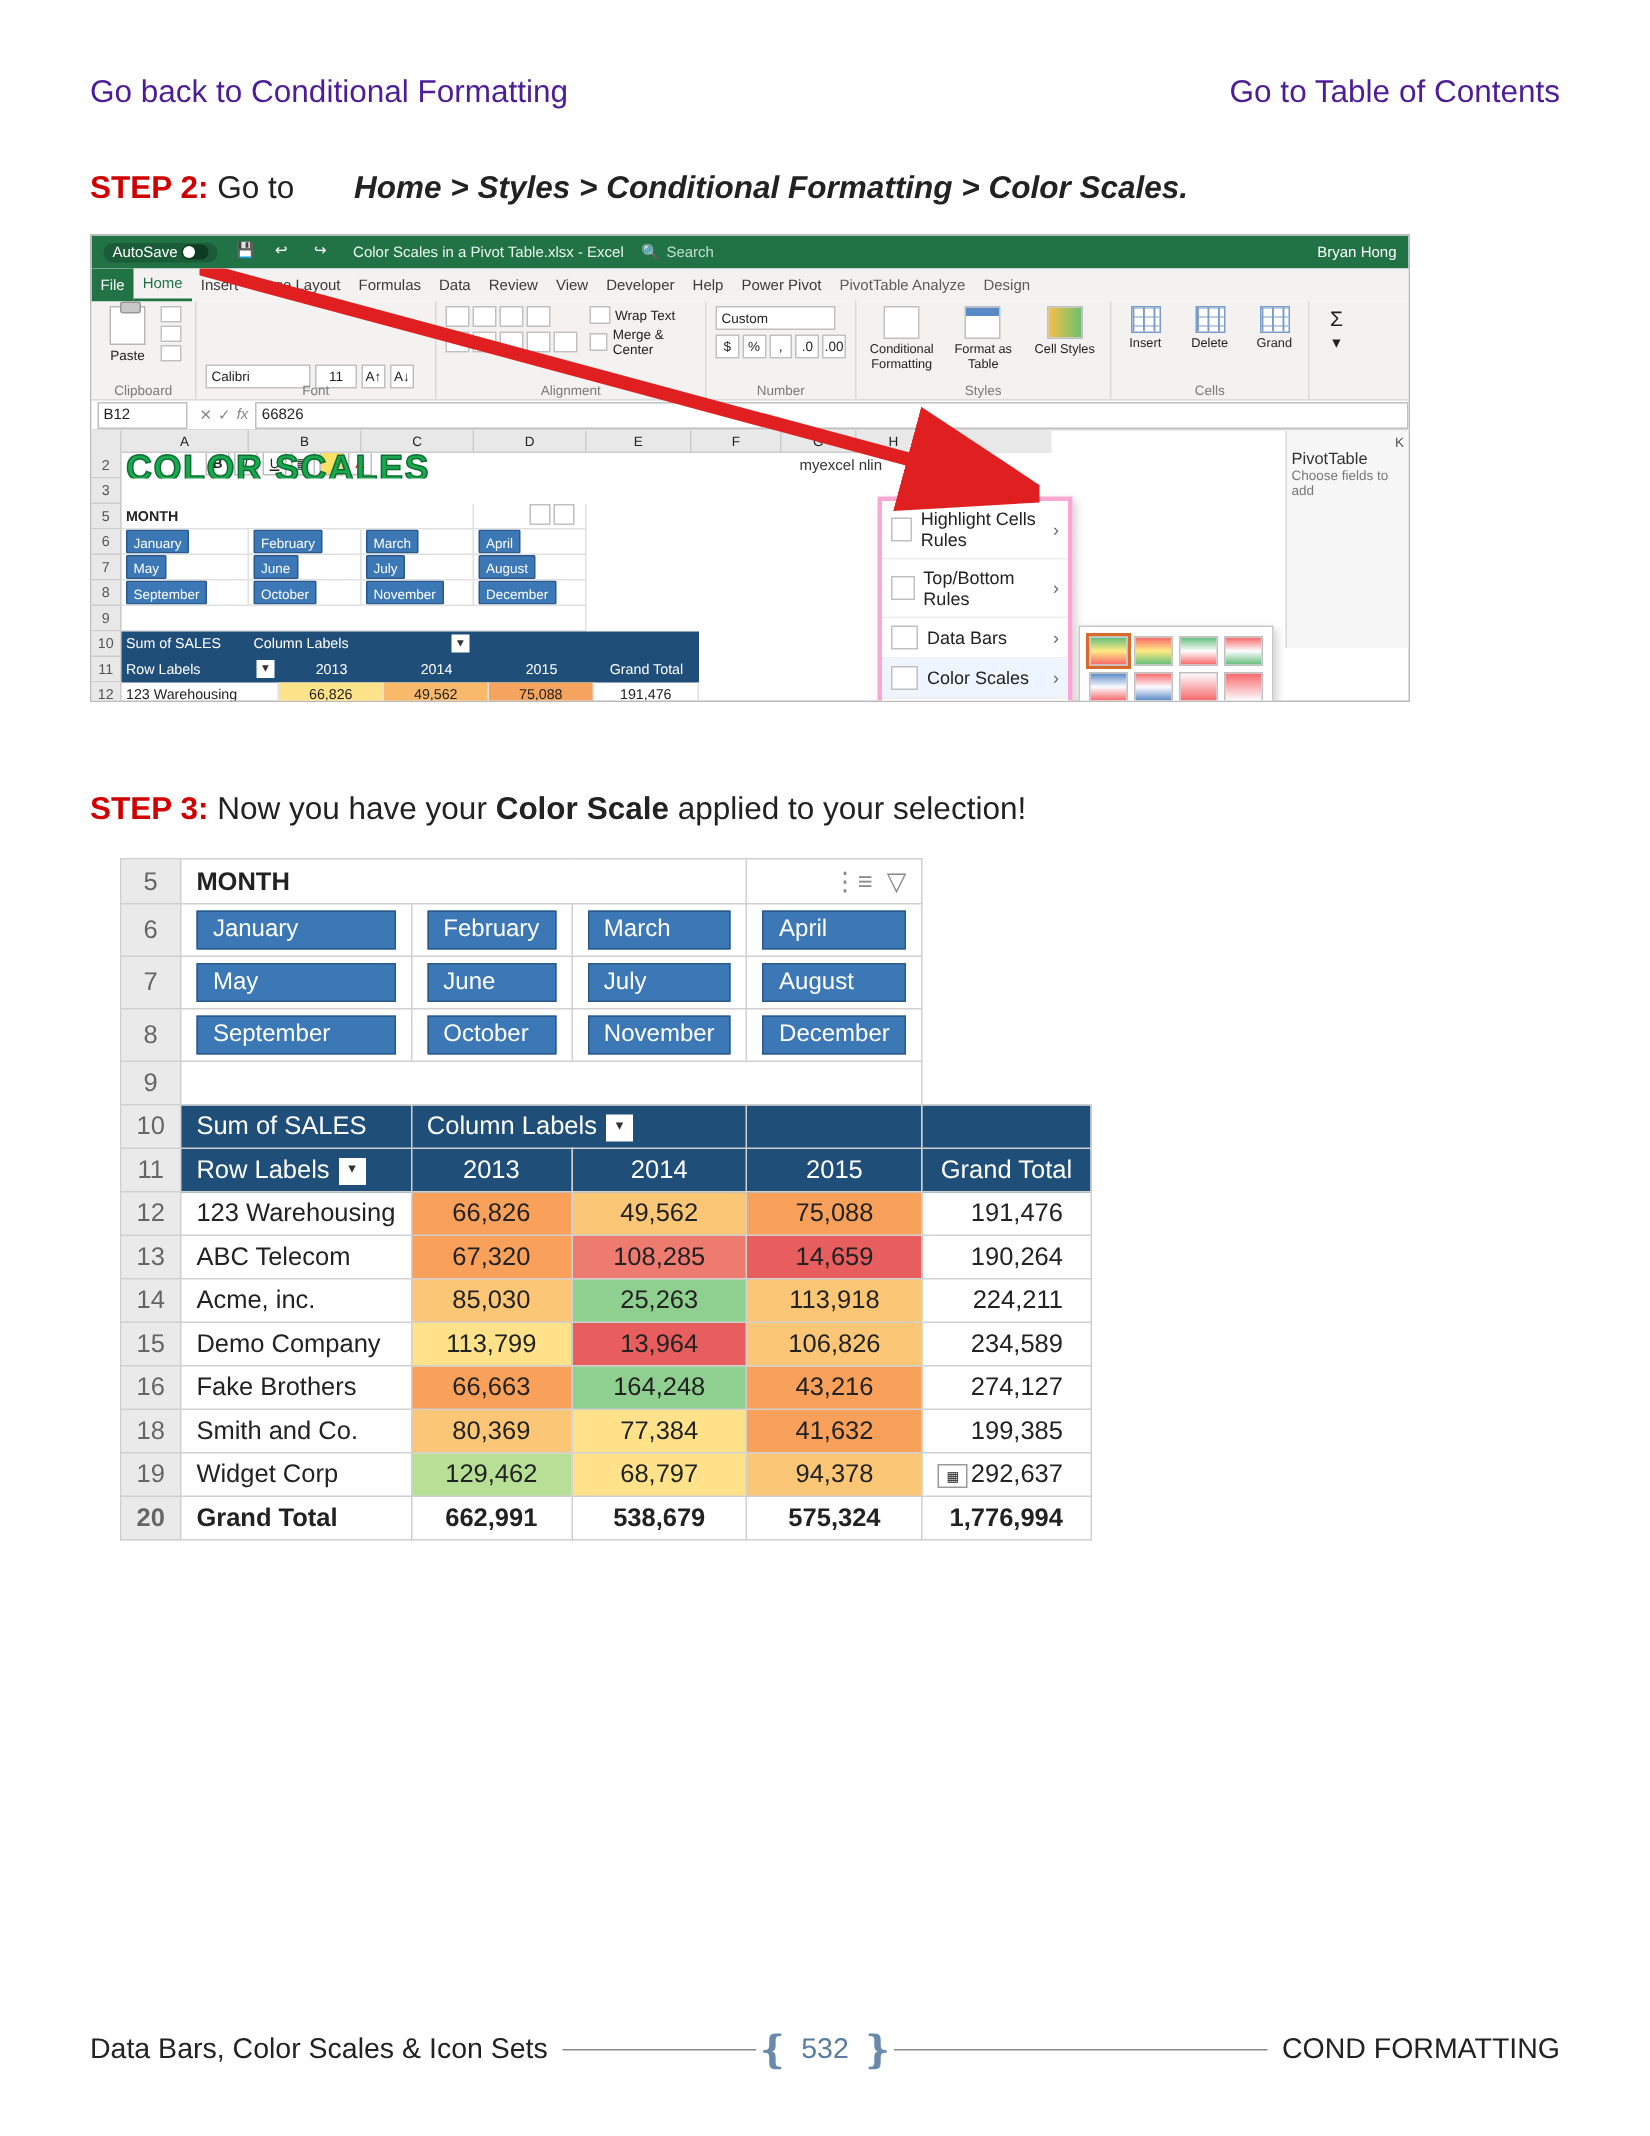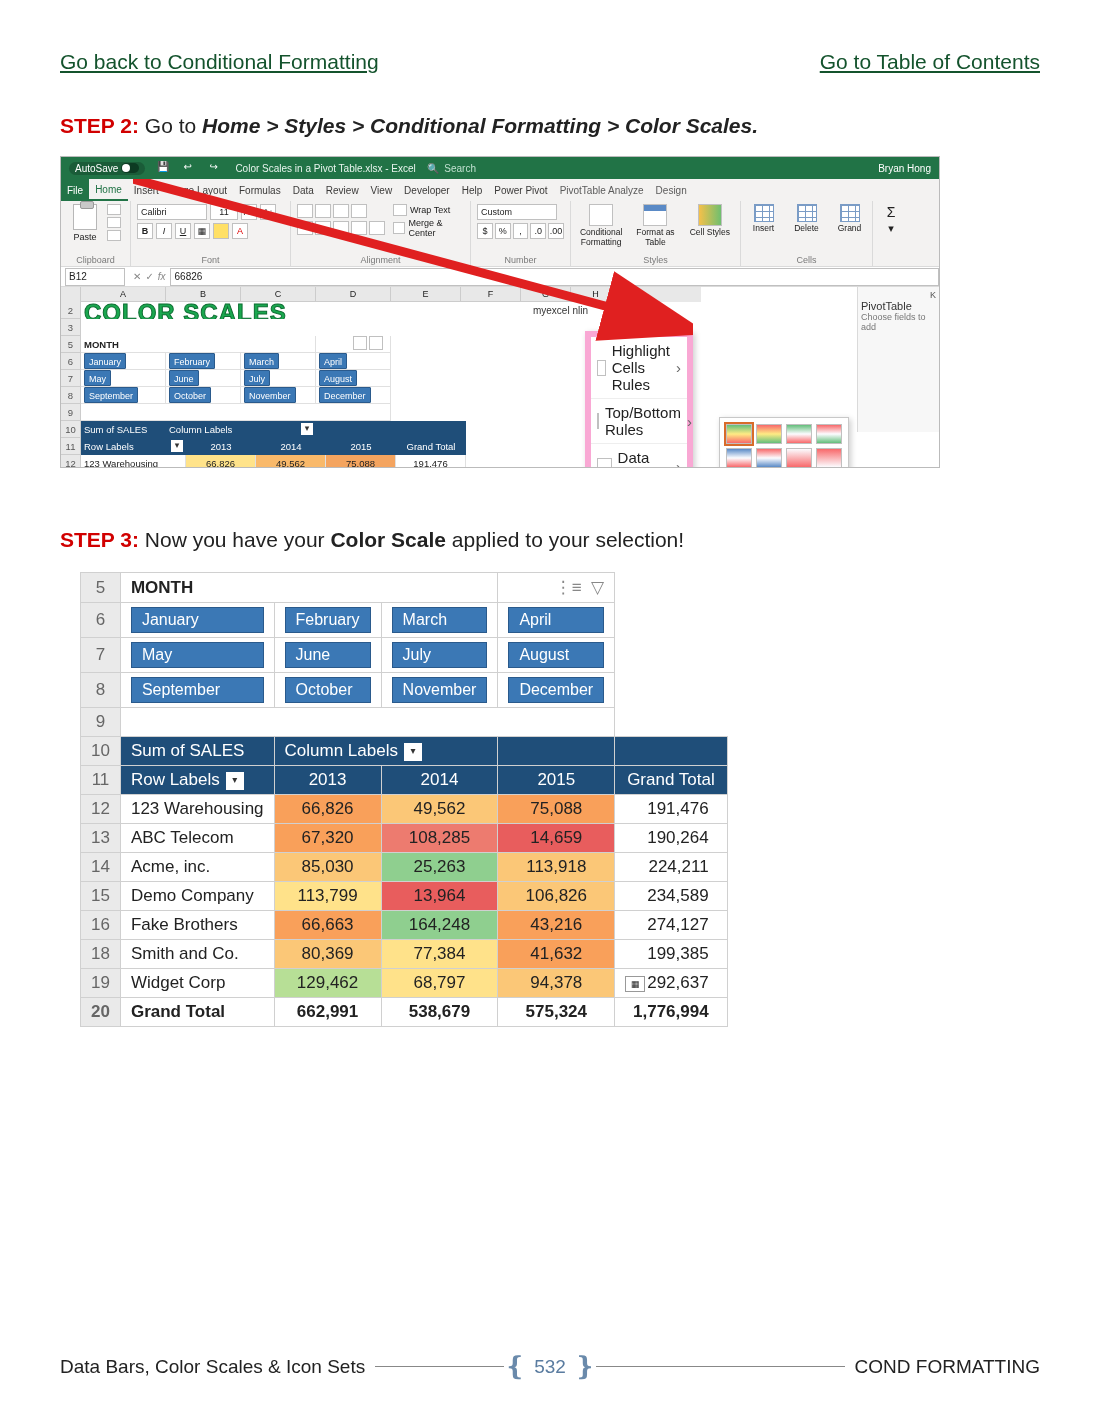--- a/index.html
+++ b/index.html
@@ -13,24 +13,24 @@
     position: relative;
     color: #222;
   }
   .nav-links {
     display: flex;
     justify-content: space-between;
     font-size: 21px;
     color: #1a2a6c;
     margin-bottom: 40px;
   }
-  .nav-links a { color: #14532d; text-decoration: underline; cursor: pointer; }
+  .nav-links a { color: #4c1d95; cursor: pointer; }
   .step-line { font-size: 21px; margin-bottom: 18px; color: #222; }
   .step-label { color: #d10000; font-weight: bold; }
-  .step-line .bold-italic { font-weight: bold; font-style: italic; }
+  .step-line .bold-italic { font-weight: bold; font-style: italic; margin-left: 34px; }
   .step-line .b { font-weight: bold; }
 
   
   .shot {
     border: 1px solid #bbb;
     width: 880px;
     position: relative;
     font-size: 10px;
     background: #fff;
     overflow: hidden;
@@ -100,21 +100,21 @@
     width:36px;
     display:flex; flex-direction:column; align-items:center; gap:2px;
     font-size:9px;
   }
   .paste-icon { width:24px; height:26px; background:#fff; border:1px solid #b7b7b7; position:relative; }
   .paste-icon::after { content:""; position:absolute; top:-4px; left:6px; width:12px; height:6px; background:#c8c8c8; border:1px solid #999; border-radius:2px; }
   .mini-col { display:flex; flex-direction:column; gap:2px; }
   .mini { width:14px; height:11px; background:#fff; border:1px solid #c0c0c0; }
 
   .font-body { display:flex; flex-direction:column; gap:3px; }
-  .font-row { display:flex; gap:3px; align-items:flex-start; }
+  .font-row { display:flex; gap:3px; align-items:flex-start;margin-top:39px; }
   .font-select { width:70px; height:16px; background:#fff; border:1px solid #c0c0c0; font-size:9px; padding:0 3px; line-height:14px;}
   .size-select { width:28px; height:16px; background:#fff; border:1px solid #c0c0c0; font-size:9px; text-align:center; line-height:14px;}
   .small-btn { width:16px; height:16px; background:#fff; border:1px solid #c0c0c0; font-size:9px; text-align:center; line-height:14px;}
 
   .align-body { display:flex; flex-direction:column; gap:3px; }
   .align-row { display:flex; gap:2px; }
   .abtn { width:16px; height:14px; background:#fff; border:1px solid #c0c0c0; }
   .wrap-merge { display:flex; flex-direction:column; gap:2px; font-size:9px; }
   .wm { display:flex; gap:3px; align-items:center; }
   .wm .ic { width:14px; height:12px; border:1px solid #c0c0c0; background:#fff; }
@@ -171,26 +171,26 @@
   .val-orange { background:#f9b96a; text-align:center; }
   .val-orange2 { background:#f4a45f; text-align:center; }
   .val-gt { text-align:center; }
   .rowlabel { padding:0 3px; }
 
   
   .cf-menu {
     position:absolute;
     top: 44px;
     left: 524px;
-    width:108px;
+    width:130px;
     background:#fff;
-    border:6px solid #f9a8d4;
+    border:3px solid #f9a8d4;
     box-shadow: 2px 2px 6px rgba(0,0,0,.2);
     z-index:5;
-    font-size:15px;
+    font-size:12px;
   }
   .cf-item { display:flex; align-items:center; gap:6px; padding:5px 6px; border-bottom:1px solid #eee; cursor:pointer; position:relative;}
   .cf-item.highlight { background:#eef5ff; }
   .cf-item .ci { width:18px; height:16px; background:#fff; border:1px solid #c0c0c0; }
   .cf-item .arrow { margin-left:auto; color:#666; }
   .cf-ci-hl { background: linear-gradient(#fff 0 50%, #ffe38a 50% 100%); }
   .cf-ci-tb { background: linear-gradient(#ffe38a, #6fbf6f); }
   .cf-ci-db { background: linear-gradient(90deg,#3b78b5 60%, #fff 60%); }
   .cf-ci-cs { background: linear-gradient(#e85d5d,#f5c04a,#6fbf6f); }
   .cf-ci-is { background: #fff; position:relative; }

